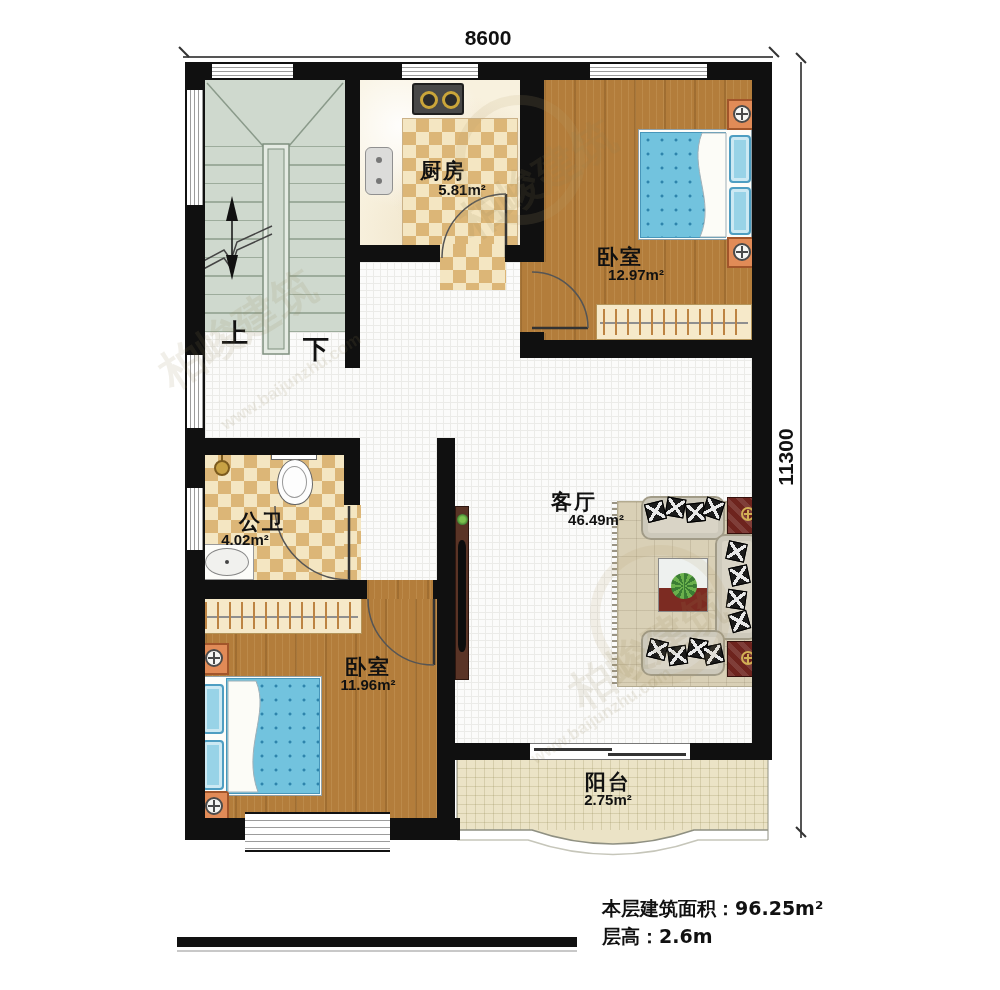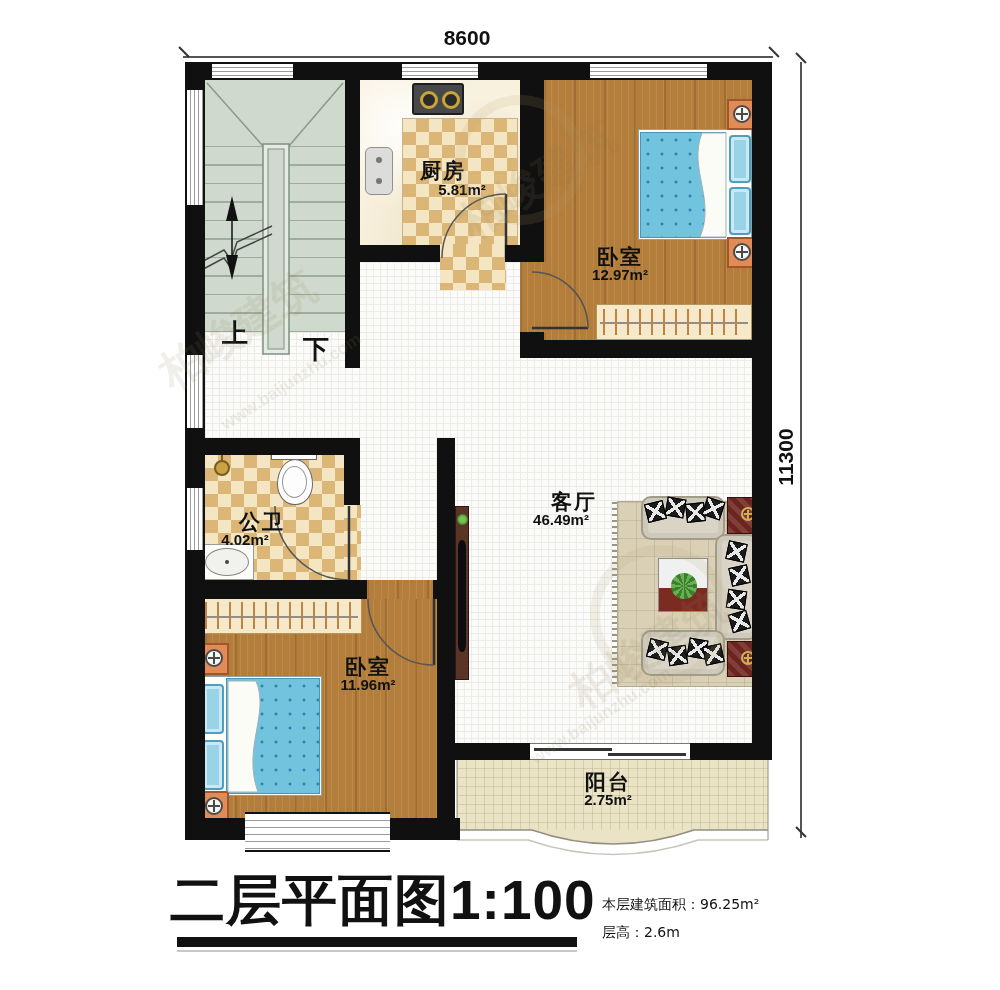--- a/index.html
+++ b/index.html
@@ -69,21 +69,21 @@
          letter-spacing:2px;white-space:nowrap}
   .rarea{position:absolute;z-index:50;transform:translateX(-50%);font-weight:700;font-size:15px;white-space:nowrap}
   .stlbl{position:absolute;z-index:50;font-weight:700;font-size:26px}
   .dimtxt{position:absolute;z-index:50;font-weight:700;font-size:21px;text-align:center}
   .dimline{position:absolute;z-index:50;background:#555}
   .tick{position:absolute;width:14px;height:2px;background:#333;transform:rotate(45deg);z-index:50}
   .wm{position:absolute;z-index:60;color:rgba(150,128,82,.13);font-weight:700;transform:rotate(-33deg);
       pointer-events:none;white-space:nowrap}
   .ring{position:absolute;z-index:60;border:10px solid rgba(185,165,115,.14);border-radius:50%;pointer-events:none}
   #title{position:absolute;left:170px;top:864px;z-index:50;font-size:55px;font-weight:700;letter-spacing:1px;white-space:nowrap}
-  .ftline{position:absolute;z-index:50;font-size:14px;font-weight:400;white-space:nowrap;
+  .ftline{position:absolute;z-index:50;font-size:19px;font-weight:700;white-space:nowrap;
           font-family:"DejaVu Sans","Liberation Sans",sans-serif}
 </style>
 </head>
 <body>
 
 <div id="stage">
 
   <div class="grid" style="left:205px;top:80px;width:547px;height:663px"></div>
   <div class="stair" style="left:205px;top:80px;width:140px;height:68px"></div>
   <div class="stair treads" style="left:205px;top:146px;width:140px;height:186px"></div>
@@ -230,42 +230,41 @@
   <div class="winV" style="left:185px;top:355px;width:20px;height:73px"></div>
   <div class="winV" style="left:185px;top:488px;width:20px;height:62px"></div>
   <div class="winH" style="left:245px;top:812px;width:145px;height:40px;background-image:repeating-linear-gradient(180deg,transparent 0 6px,#9c9c9c 6px 7px)"></div>
   <div class="slide" style="left:530px;top:743px;width:160px;height:17px"></div>
   <div class="slidebar" style="left:534px;top:748px;width:78px;height:3px"></div>
   <div class="slidebar" style="left:608px;top:753px;width:78px;height:3px"></div>
 
   <div class="rname" style="left:443px;top:157px">厨房</div>
   <div class="rarea" style="left:462px;top:181px">5.81m²</div>
   <div class="rname" style="left:620px;top:243px">卧室</div>
-  <div class="rarea" style="left:620px;top:266px">12.97m²</div>
+  <div class="rarea" style="left:636px;top:266px">12.97m²</div>
   <div class="rname" style="left:262px;top:508px">公卫</div>
   <div class="rarea" style="left:245px;top:531px">4.02m²</div>
   <div class="rname" style="left:574px;top:488px">客厅</div>
-  <div class="rarea" style="left:561px;top:511px">46.49m²</div>
+  <div class="rarea" style="left:596px;top:511px">46.49m²</div>
   <div class="rname" style="left:368px;top:653px">卧室</div>
   <div class="rarea" style="left:368px;top:676px">11.96m²</div>
   <div class="rname" style="left:608px;top:768px">阳台</div>
   <div class="rarea" style="left:608px;top:791px">2.75m²</div>
   <div class="stlbl" style="left:222px;top:316px">上</div>
   <div class="stlbl" style="left:303px;top:332px">下</div>
 
-  <div class="dimtxt" style="left:417px;top:26px;width:100px">8600</div>
+  <div class="dimtxt" style="left:438px;top:26px;width:100px">8600</div>
   <div class="dimline" style="left:183px;top:56px;width:590px;height:2px"></div>
   <div class="tick" style="left:177px;top:51px"></div>
   <div class="tick" style="left:767px;top:51px"></div>
   <div class="dimtxt" style="left:756px;top:445px;width:60px;transform:rotate(-90deg)">11300</div>
   <div class="dimline" style="left:800px;top:62px;width:2px;height:776px"></div>
   <div class="tick" style="left:794px;top:57px"></div>
   <div class="tick" style="left:794px;top:831px"></div>
 
-  <div id="title"><span>二层平面图</span><span>1:100</span></div>
   <div class="a" style="left:177px;top:937px;width:400px;height:10px;background:#111;z-index:50"></div>
   <div class="a" style="left:177px;top:950px;width:400px;height:2px;background:#c8c8c8;z-index:50"></div>
   <div class="ftline" style="left:602px;top:896px">本层建筑面积：96.25m²</div>
   <div class="ftline" style="left:602px;top:924px">层高：2.6m</div>
 
   <div class="ring" style="left:455px;top:95px;width:130px;height:130px"></div>
   <div class="ring" style="left:590px;top:545px;width:140px;height:140px"></div>
   <div class="wm" style="left:150px;top:300px;font-size:44px">柏峻建筑</div>
   <div class="wm" style="left:450px;top:150px;font-size:44px">柏峻建筑</div>
   <div class="wm" style="left:560px;top:620px;font-size:44px">柏峻建筑</div>

